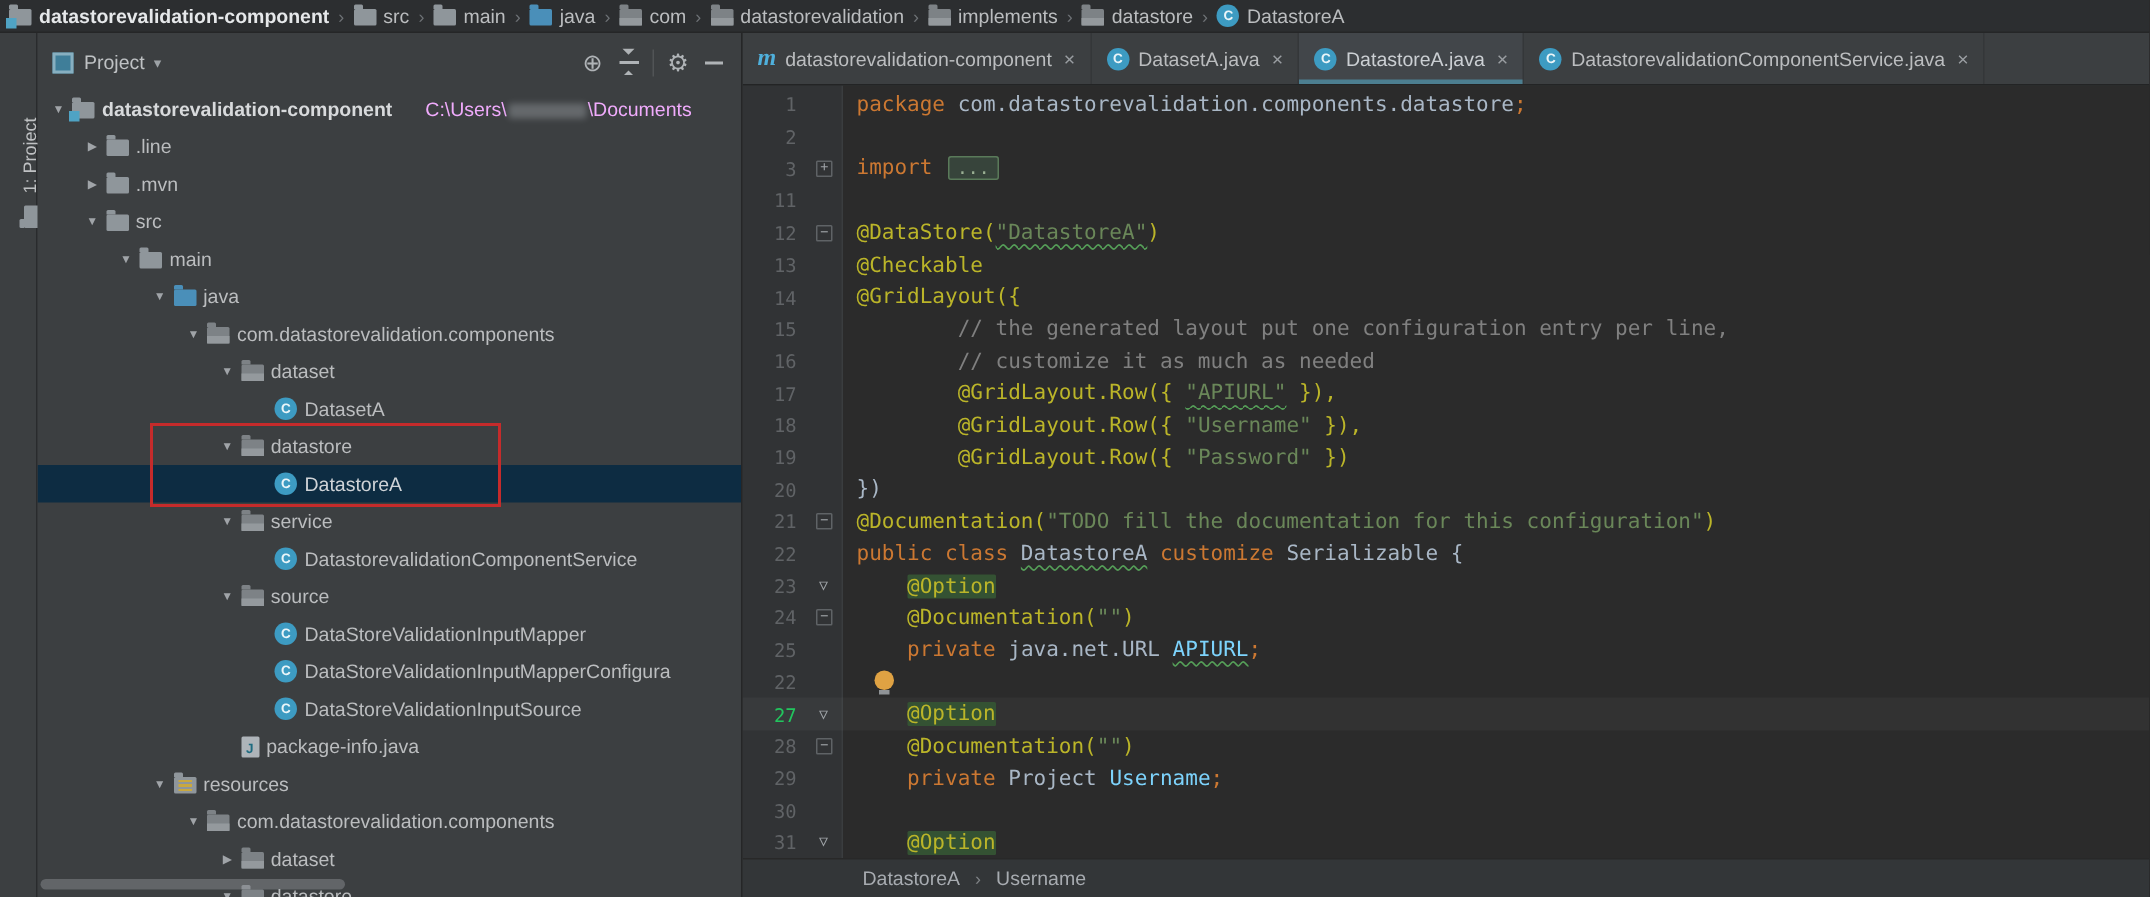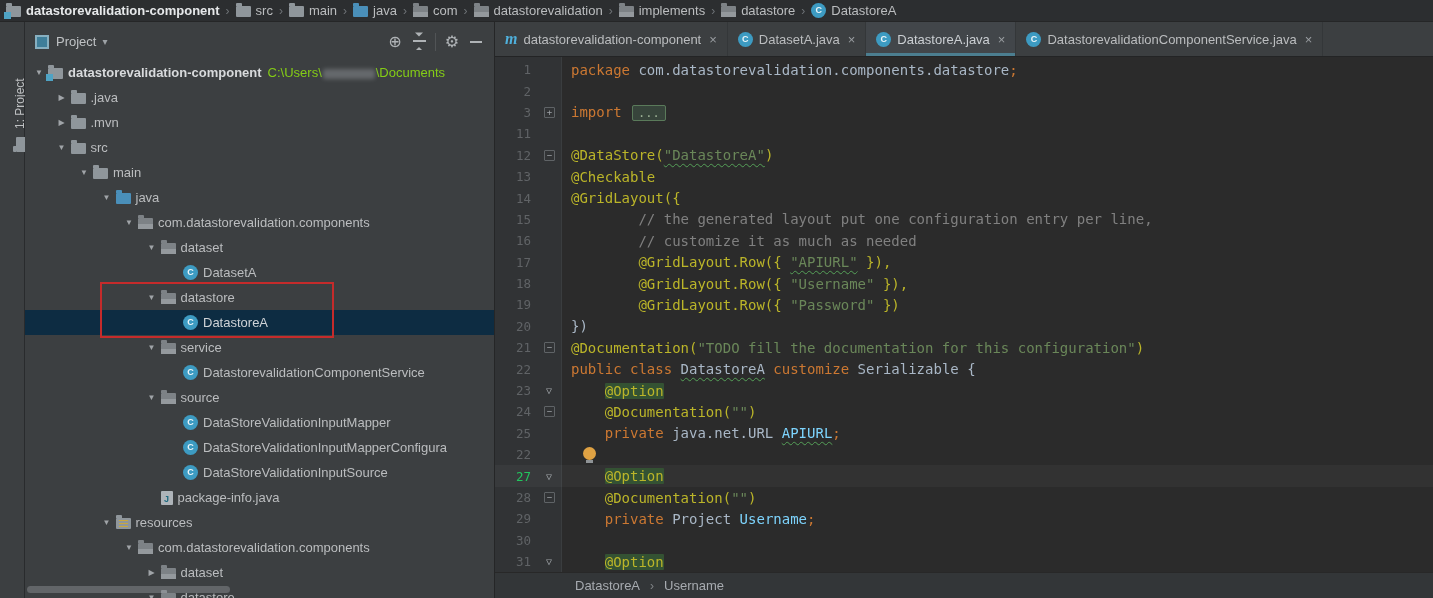--- a/index.html
+++ b/index.html
@@ -47,21 +47,21 @@
   .ca::after  { content:""; display:block; margin:0 auto; width:0; height:0;
         border:3px solid transparent; border-bottom:3.5px solid #AFB3B6; transform:translateY(1px); }
   .ic-projview { width:14px; height:14px; background:#3F7E99; border:2px solid #87AFC0; }
 
   #ptree { flex:1; position:relative; overflow:hidden; padding-top:3px; }
   .trow { height:25px; display:flex; align-items:center; font-size:13px; color:#BBBDBF; white-space:nowrap; }
   .trow.selected { background:#0D2C42; color:#CFD3D7; }
   .chev { width:18px; flex:none; text-align:center; font-size:8px; color:#A0A4A8; }
   .tlabel { margin-left:5px; }
   .tlabel.bold { font-weight:bold; color:#D8DADC; }
-  .tpath { color:#84cc16; margin-left:6px; }
+  .tpath { color:#f0abfc; margin-left:22px; }
   .blurblock { display:inline-block; width:52px; height:10px; background:#878B8F; opacity:.55;
                border-radius:2px; filter:blur(2px); vertical-align:middle; margin:0 1px; }
   #redbox { position:absolute; left:75px; top:260px; width:234px; height:56px;
             border:2px solid #C52B2B; z-index:6; pointer-events:none; }
   #hscroll { position:absolute; left:2px; bottom:5px; width:203px; height:7px;
              background:rgba(169,173,177,.35); border-radius:4px; z-index:5; }
 
   
   .ic { display:inline-block; vertical-align:middle; flex:none; position:relative; }
   .ic-folder,.ic-folder-blue,.ic-package,.ic-folder-res,.ic-project {
@@ -200,21 +200,21 @@
     <div id="ptree">
         <div class="trow" style="padding-left: 5px;">
           <span class="chev">▼</span>
           <span class="ic ic-project"></span>
           <span class="tlabel bold">datastorevalidation-component</span>
           <span class="tpath">C:\Users\<span class="blurblock"></span>\Documents</span>
         </div>
         <div class="trow" style="padding-left: 27.5px;">
           <span class="chev">▶</span>
           <span class="ic ic-folder"></span>
-          <span class="tlabel">.java</span>
+          <span class="tlabel">.line</span>
         </div>
         <div class="trow" style="padding-left: 27.5px;">
           <span class="chev">▶</span>
           <span class="ic ic-folder"></span>
           <span class="tlabel">.mvn</span>
         </div>
         <div class="trow" style="padding-left: 27.5px;">
           <span class="chev">▼</span>
           <span class="ic ic-folder"></span>
           <span class="tlabel">src</span>

